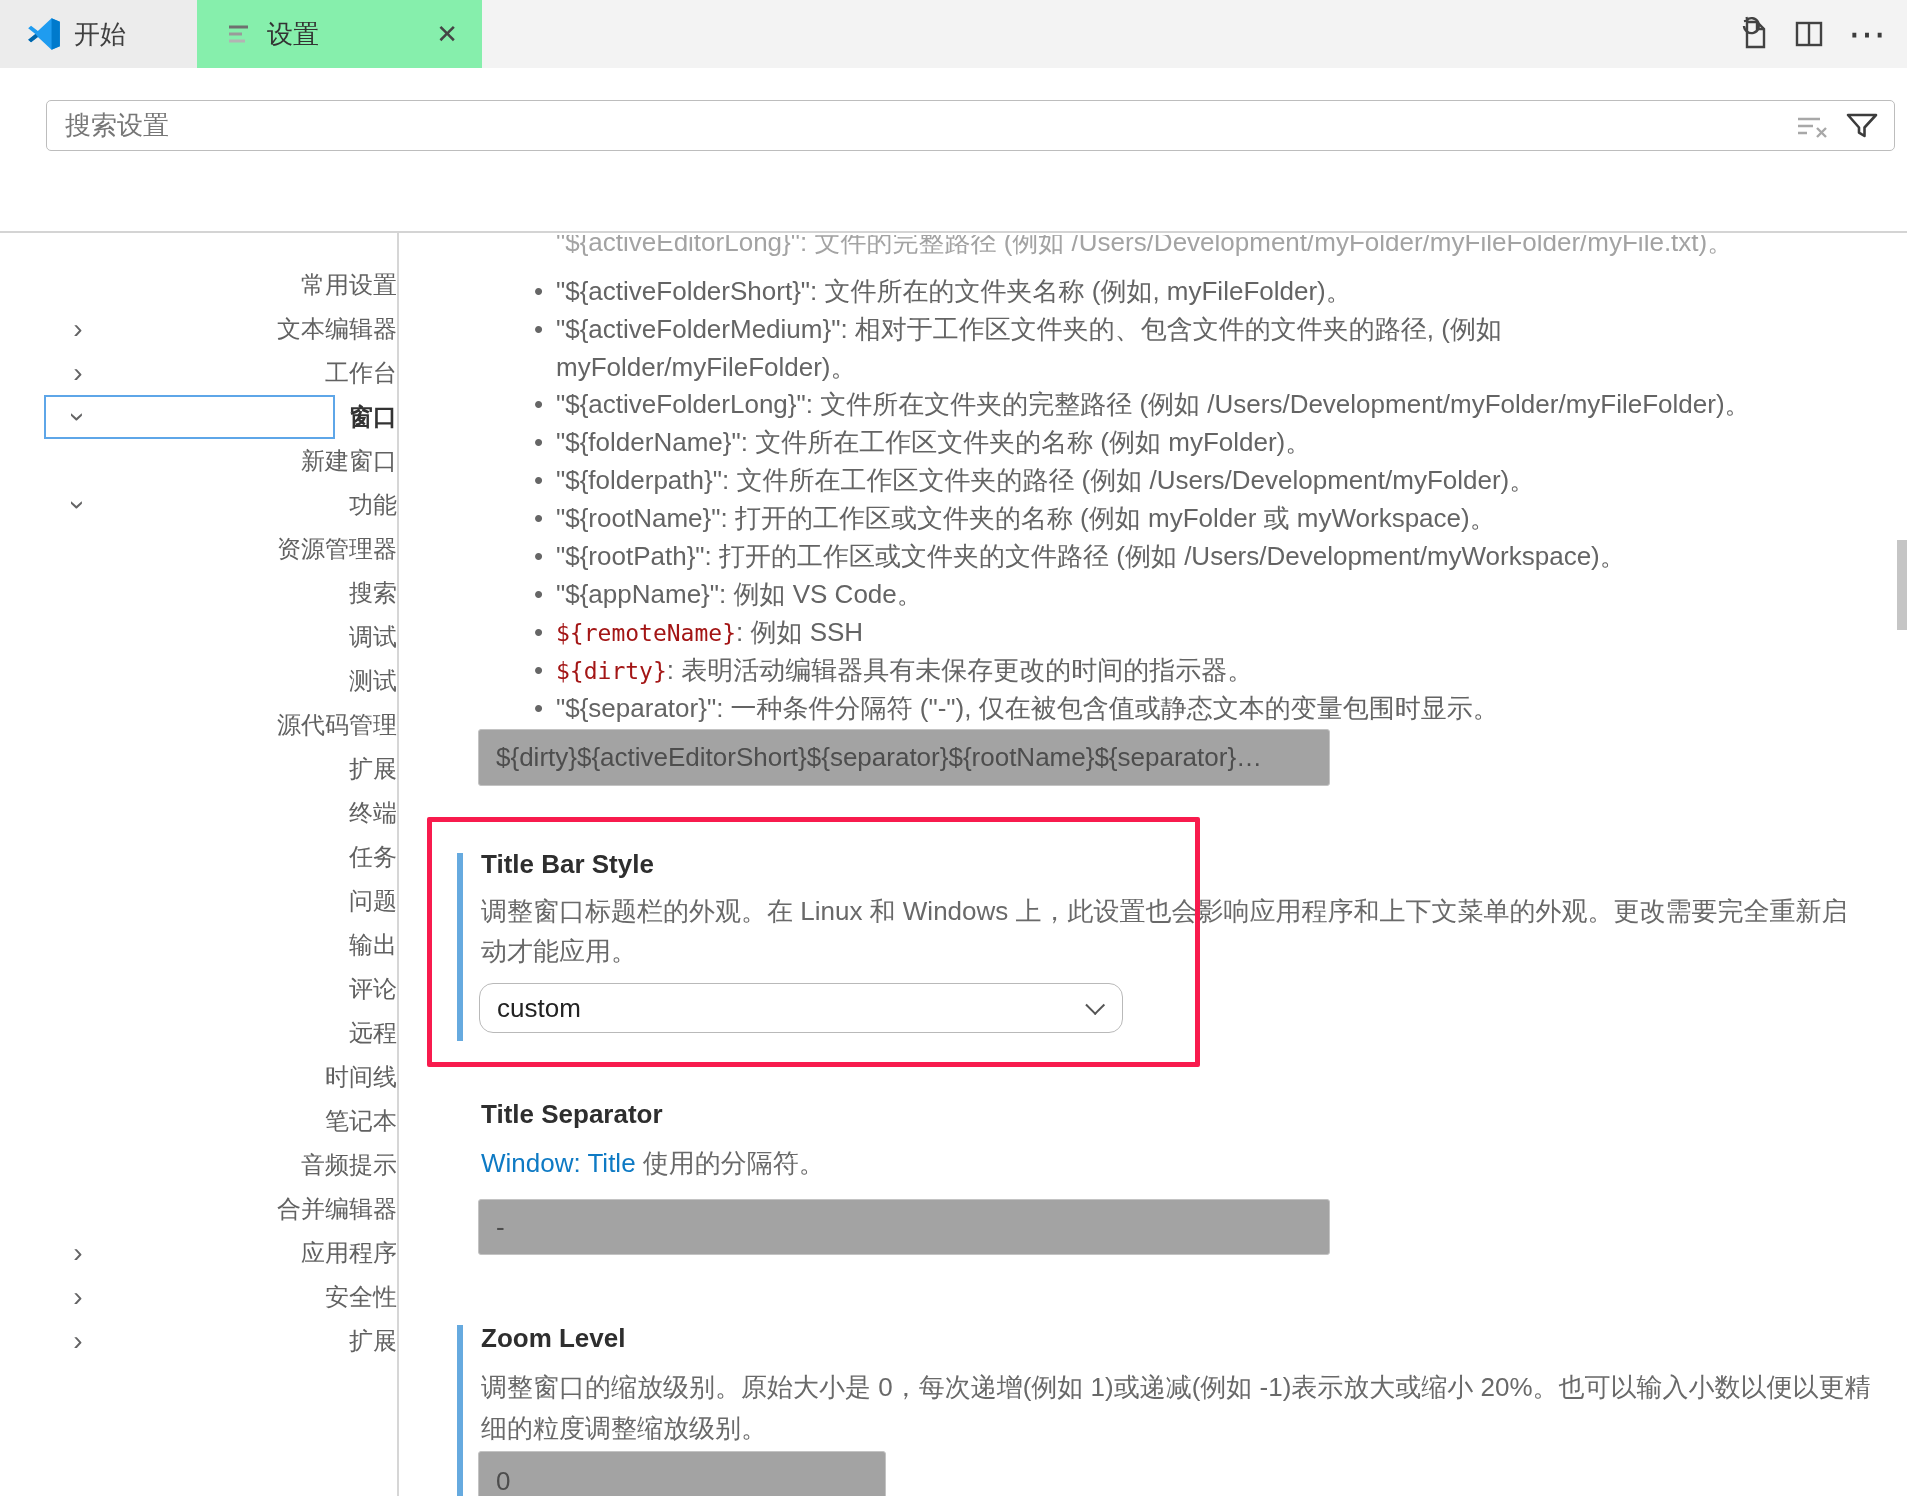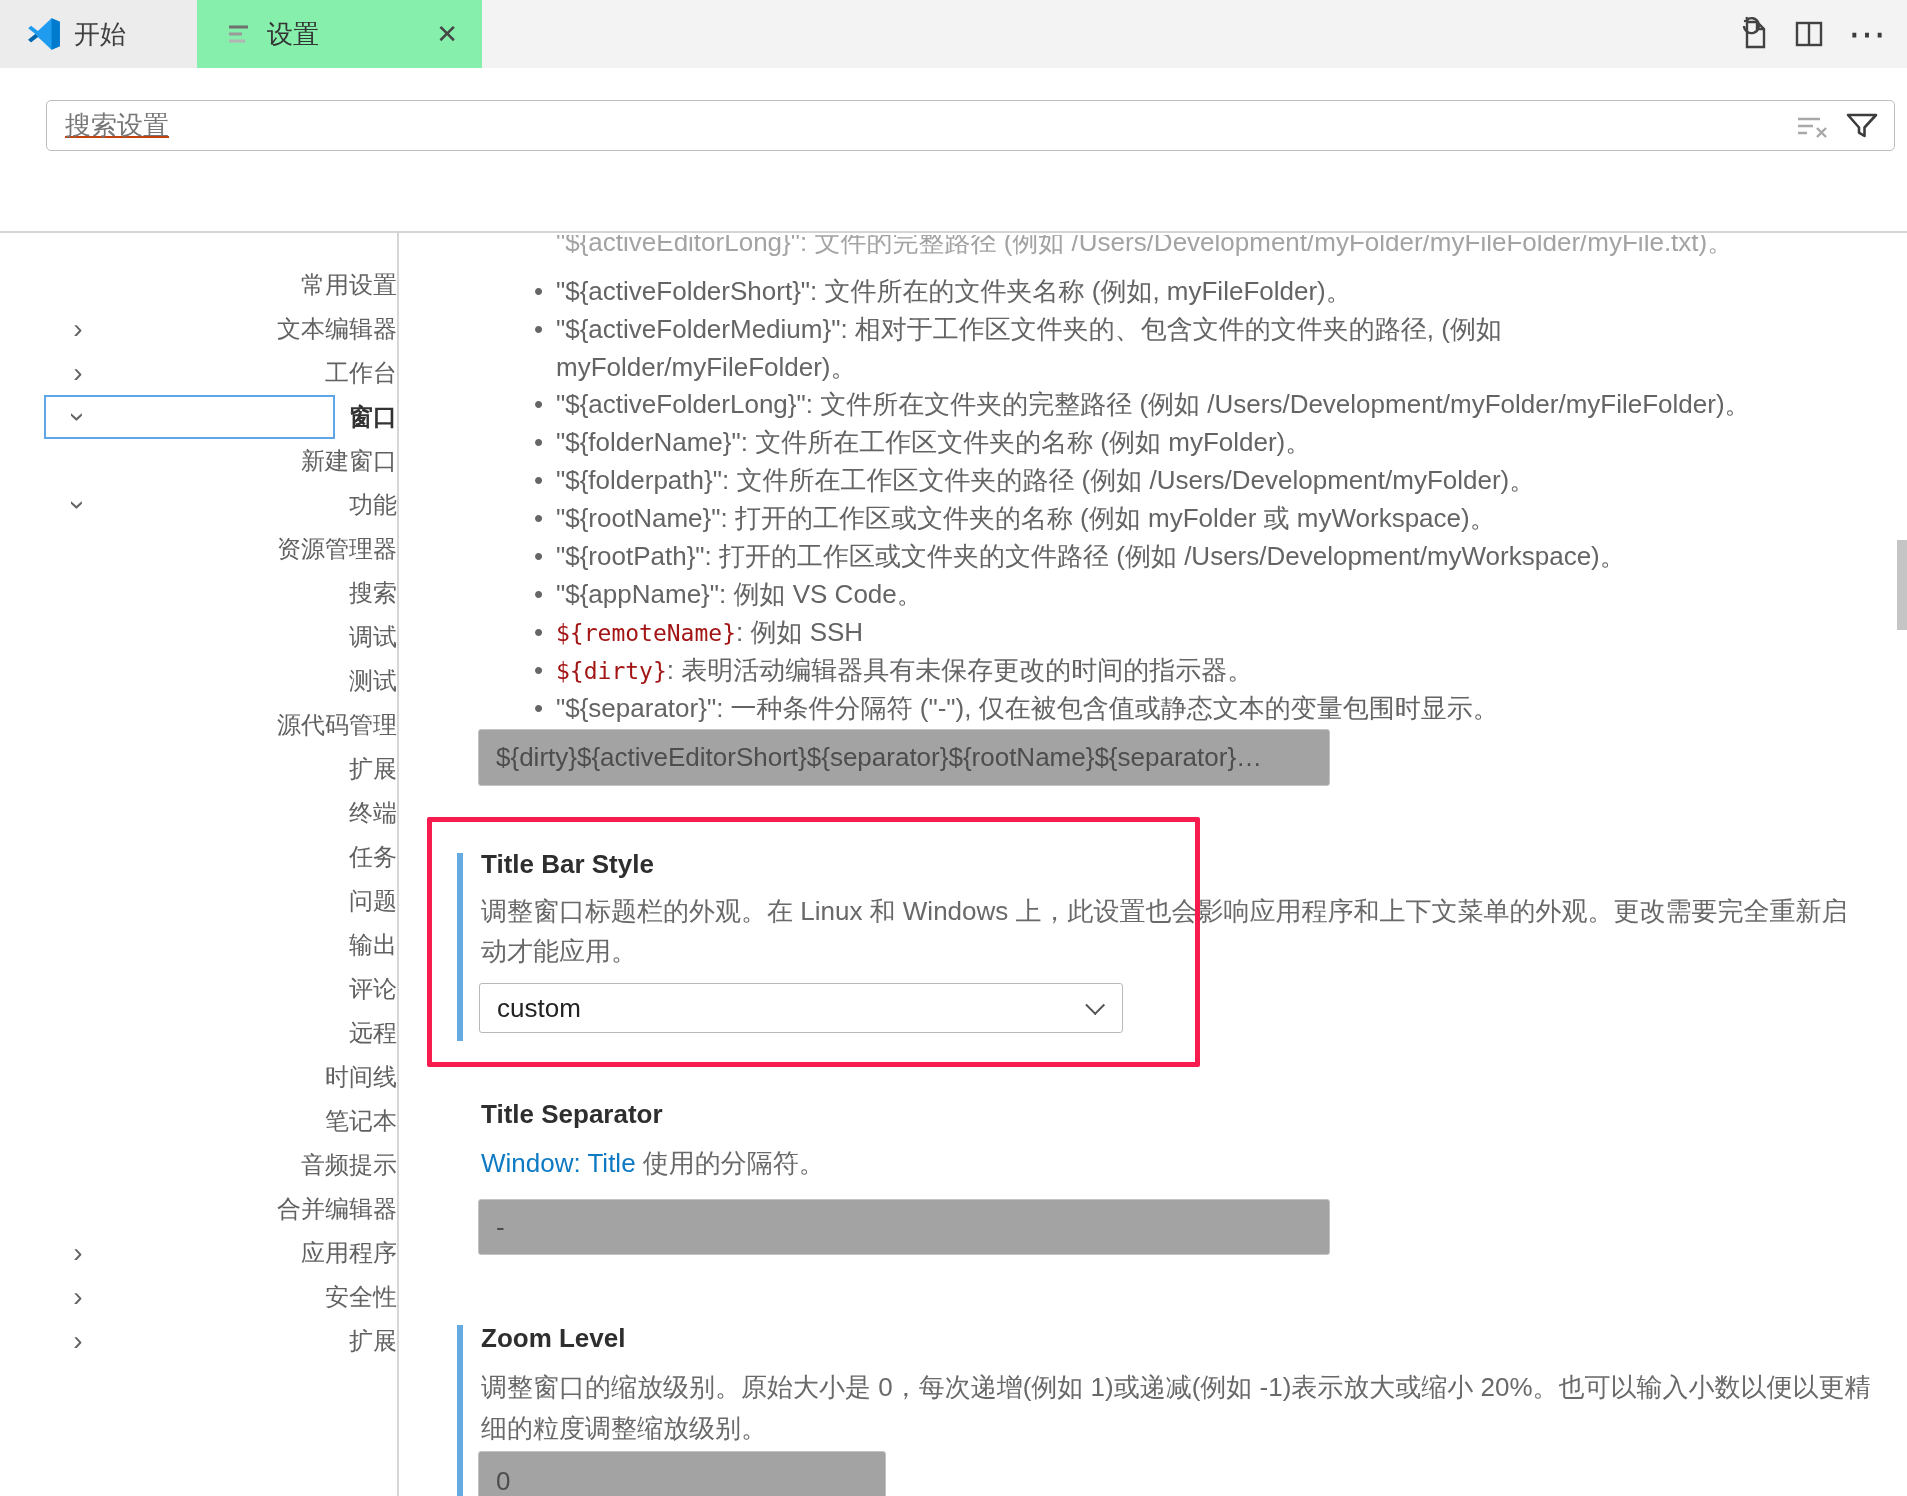--- a/index.html
+++ b/index.html
@@ -22,22 +22,22 @@
   .tab-close{position:absolute;right:24px;top:0;height:68px;display:flex;align-items:center;
     font-size:26px;color:#454545;cursor:pointer;}
   .titlebar-actions{position:absolute;right:22px;top:16px;display:flex;gap:22px;align-items:center;}
   .tb-icon{width:36px;height:36px;display:flex;align-items:center;justify-content:center;cursor:pointer;}
   .dots{font-size:38px;color:#3c3c3c;line-height:36px;}
   
   .header{position:absolute;left:0;top:68px;width:1907px;height:165px;background:#fff;
     border-bottom:2px solid #d4d4d4;}
   .searchbox{position:absolute;left:46px;top:32px;width:1849px;height:51px;background:#fff;
     border:1px solid #bdbdbd;border-radius:5px;display:flex;align-items:center;}
-  .searchbox input{flex:1;border:none;outline:none;font-size:26px;color:#c2410c;padding:0 0 0 18px;
-    font-family:"Liberation Sans",sans-serif;background:transparent;text-decoration:underline;}
+  .searchbox input{flex:1;border:none;outline:none;font-size:26px;color:#14532d;padding:0 0 0 18px;
+    font-family:"Liberation Sans",sans-serif;background:transparent;}
   .searchbox input::placeholder{color:#767676;}
   .search-icons{display:flex;align-items:center;gap:14px;padding-right:14px;}
   
   .scopes{position:absolute;left:0;top:150px;width:1907px;height:83px;}
   .scope-row{position:absolute;left:62px;top:32px;display:flex;gap:44px;align-items:center;}
   .scope{font-size:25px;color:#6c6c6c;cursor:pointer;display:flex;align-items:center;gap:10px;}
   .scope.active{color:#2b2b2b;}
   .scope .caret{display:none;width:0;height:0;border-left:9px solid transparent;
     border-right:9px solid transparent;border-top:11px solid #424242;margin-top:4px;}
   .scope.has-dropdown .caret{display:inline-block;}
@@ -73,21 +73,21 @@
   .sep-input{left:79px;top:966px;width:852px;height:56px;}
   .zoom-input{left:79px;top:1218px;width:408px;height:60px;}
   .red-box{position:absolute;left:28px;top:584px;width:773px;height:250px;
     border:5px solid var(--annotation);border-radius:2px;pointer-events:none;}
   .mod-bar{position:absolute;width:6px;background:var(--modified_bar);}
   .bar-tbs{left:58px;top:620px;height:188px;}
   .bar-zl{left:58px;top:1092px;height:171px;}
   .setting-title{position:absolute;left:82px;font-size:26px;font-weight:bold;color:#2e2e2e;}
   .setting-desc{position:absolute;left:82px;font-size:26px;color:#696969;line-height:40px;}
   .selectbox{position:absolute;left:80px;top:750px;width:644px;height:50px;border:1px solid #b9b9b9;
-    border-radius:3px;background:#fff;display:flex;align-items:center;font-size:26px;color:#222;
+    border-radius:14px;background:#fff;display:flex;align-items:center;font-size:26px;color:#222;
     padding:0 17px;cursor:pointer;}
   .selectbox .sel-chev{margin-left:auto;width:14px;height:14px;border-left:2px solid #555;
     border-bottom:2px solid #555;transform:rotate(-45deg) translateY(-4px);}
   .link{color:var(--link);cursor:pointer;}
   .scroll-thumb{position:absolute;left:1897px;top:540px;width:10px;height:90px;background:#c5c5c5;}
 </style>
 </head>
 <body>
 
 <div class="tabstrip">

